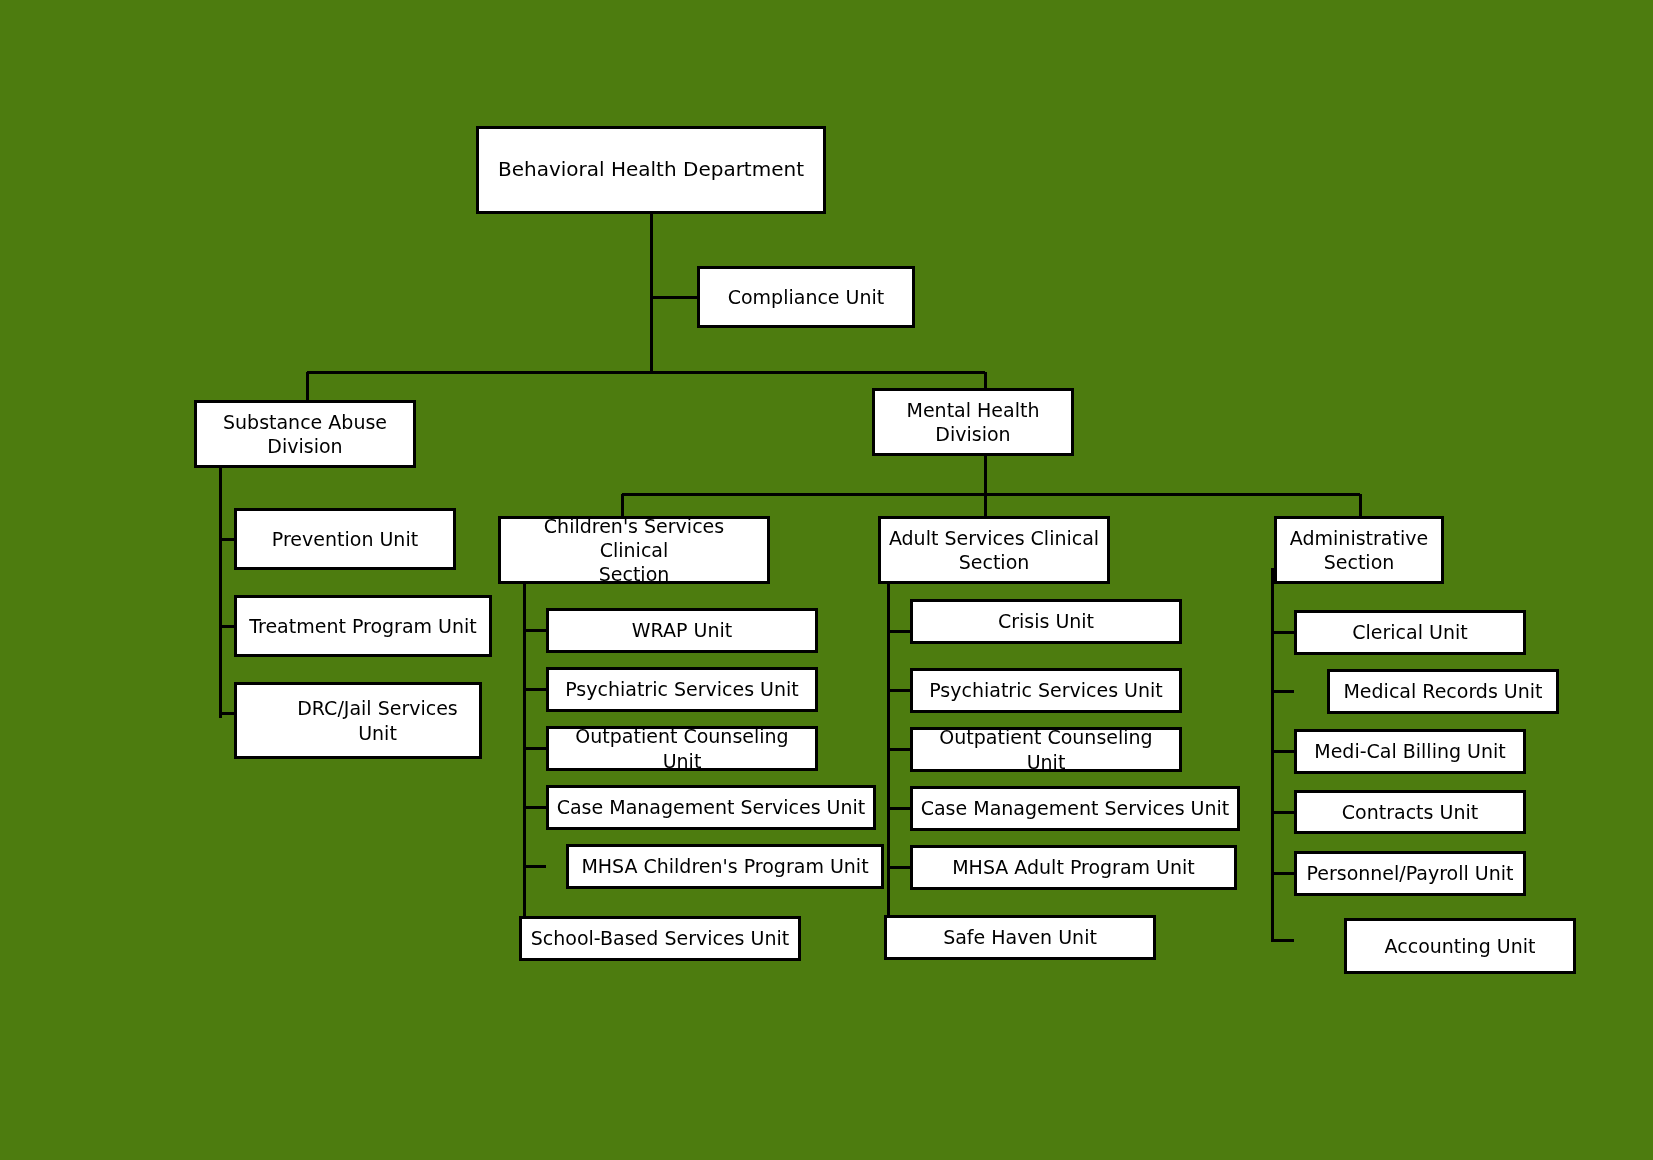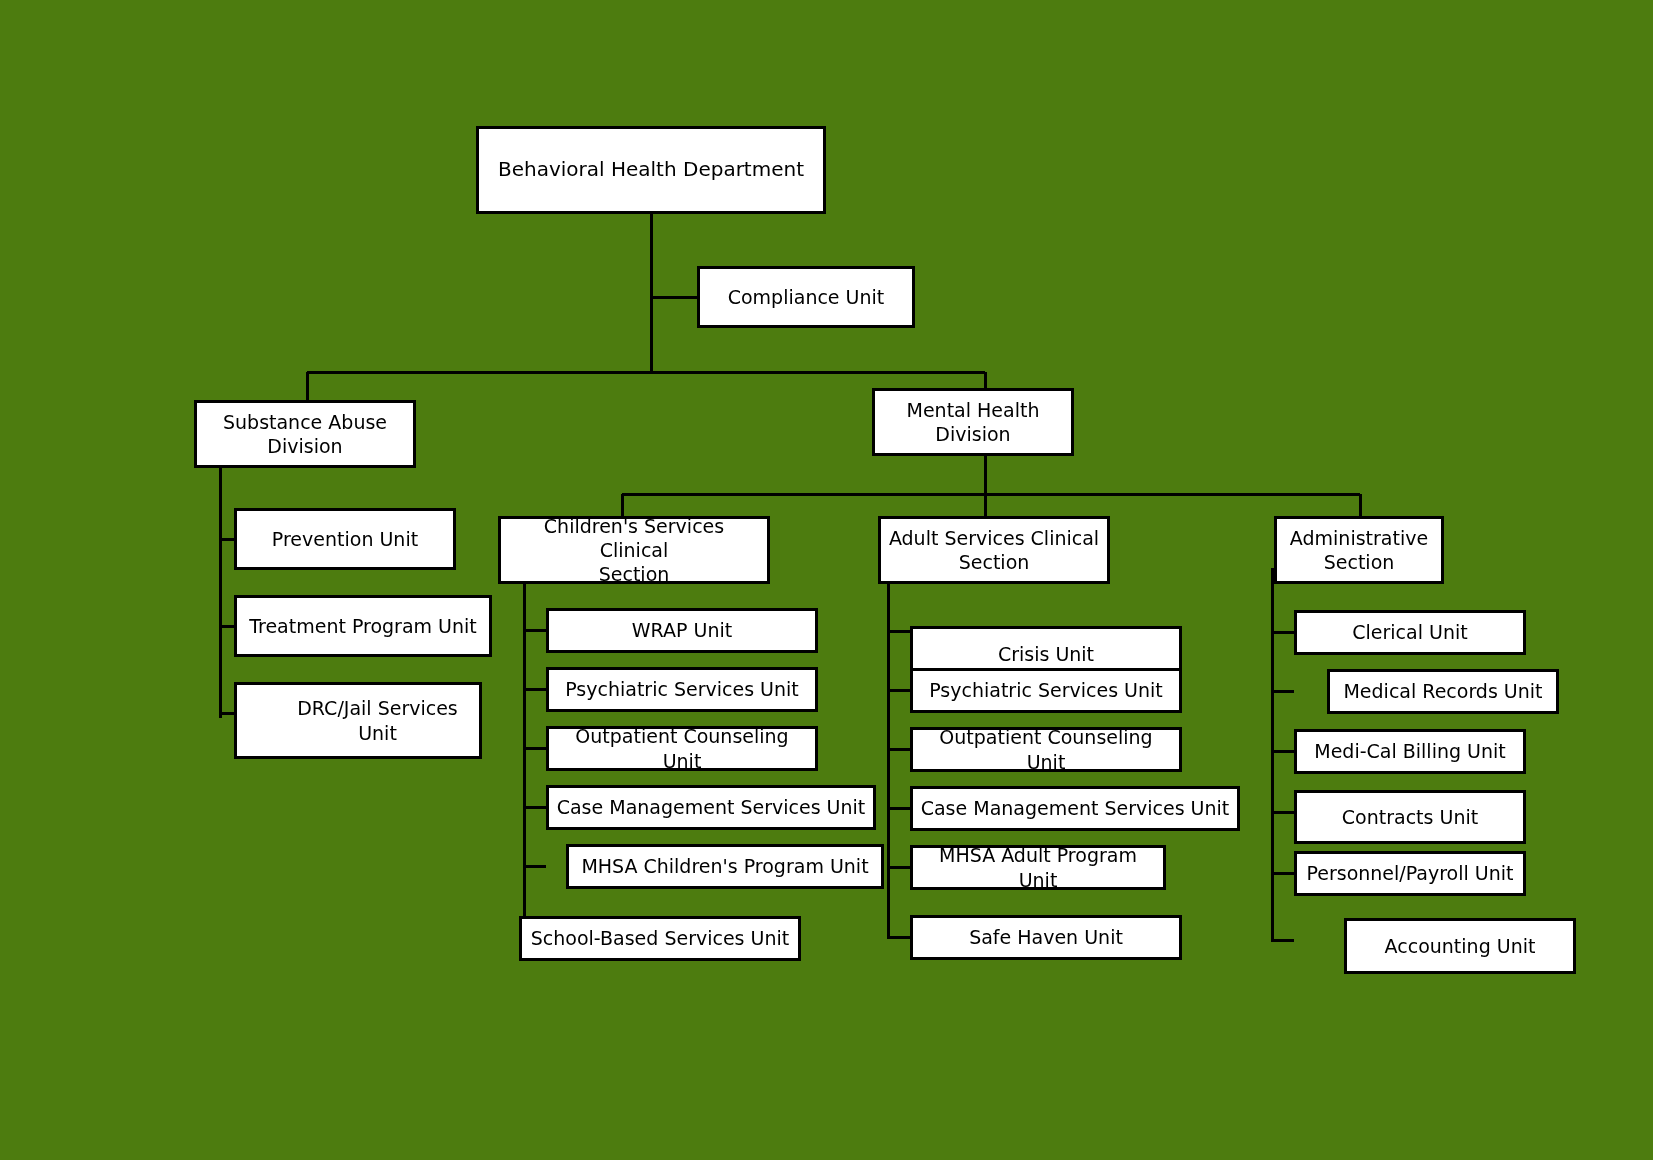--- a/index.html
+++ b/index.html
@@ -121,27 +121,27 @@
   <div class="node lvl2" style="left:1274px; top:516px; width:170px; height:68px;">Administrative
 Section</div>
 
   <div class="node lvl3" style="left:546px; top:608px; width:272px; height:45px;">WRAP Unit</div>
   <div class="node lvl3" style="left:546px; top:667px; width:272px; height:45px;">Psychiatric Services Unit</div>
   <div class="node lvl3" style="left:546px; top:726px; width:272px; height:45px;">Outpatient Counseling Unit</div>
   <div class="node lvl3" style="left:546px; top:785px; width:330px; height:45px;">Case Management Services Unit</div>
   <div class="node lvl3" style="left:546px; top:844px; width:318px; height:45px;margin-left:20px;">MHSA Children's Program Unit</div>
   <div class="node lvl3" style="left:519px; top:916px; width:282px; height:45px;">School-Based Services Unit</div>
 
-  <div class="node lvl3" style="left:910px; top:626px; width:272px; height:57px;">Crisis Unit</div>
+  <div class="node lvl3" style="left:910px; top:599px; width:272px; height:45px;">Crisis Unit</div>
   <div class="node lvl3" style="left:910px; top:668px; width:272px; height:45px;">Psychiatric Services Unit</div>
   <div class="node lvl3" style="left:910px; top:727px; width:272px; height:45px;">Outpatient Counseling Unit</div>
   <div class="node lvl3" style="left:910px; top:786px; width:330px; height:45px;">Case Management Services Unit</div>
-  <div class="node lvl3" style="left:910px; top:845px; width:256px; height:45px;">MHSA Adult Program Unit</div>
-  <div class="node lvl3" style="left:910px; top:915px; width:272px; height:45px;">Safe Haven Unit</div>
+  <div class="node lvl3" style="left:910px; top:845px; width:327px; height:45px;text-align:right;">MHSA Adult Program Unit</div>
+  <div class="node lvl3" style="left:884px; top:915px; width:272px; height:45px;">Safe Haven Unit</div>
 
   <div class="node lvl3" style="left:1294px; top:610px; width:232px; height:45px;">Clerical Unit</div>
   <div class="node lvl3" style="left:1294px; top:669px; width:232px; height:45px;margin-left:33px;">Medical Records Unit</div>
   <div class="node lvl3" style="left:1294px; top:729px; width:232px; height:45px;">Medi-Cal Billing Unit</div>
-  <div class="node lvl3" style="left:1294px; top:790px; width:232px; height:54px;">Contracts Unit</div>
+  <div class="node lvl3" style="left:1294px; top:790px; width:232px; height:44px;">Contracts Unit</div>
   <div class="node lvl3" style="left:1294px; top:851px; width:232px; height:45px;">Personnel/Payroll Unit</div>
   <div class="node lvl3" style="left:1344px; top:918px; width:232px; height:56px;">Accounting Unit</div>
 
 </div>
 
 </body></html>

